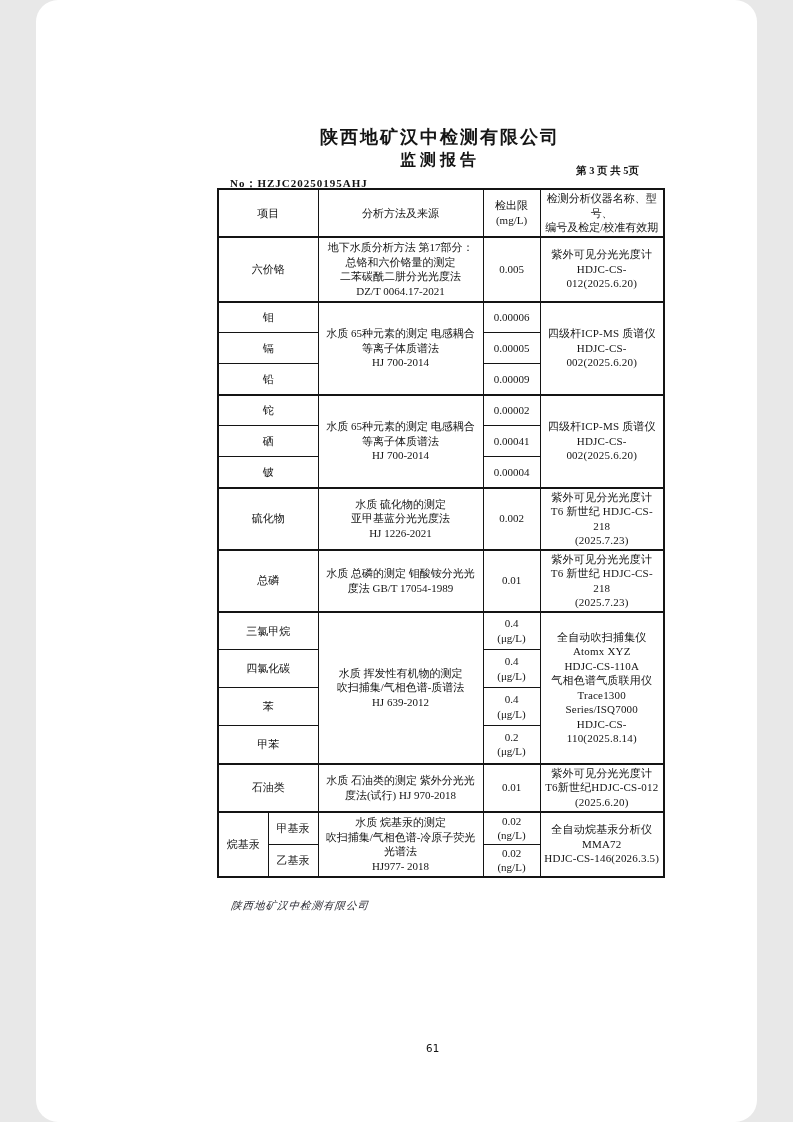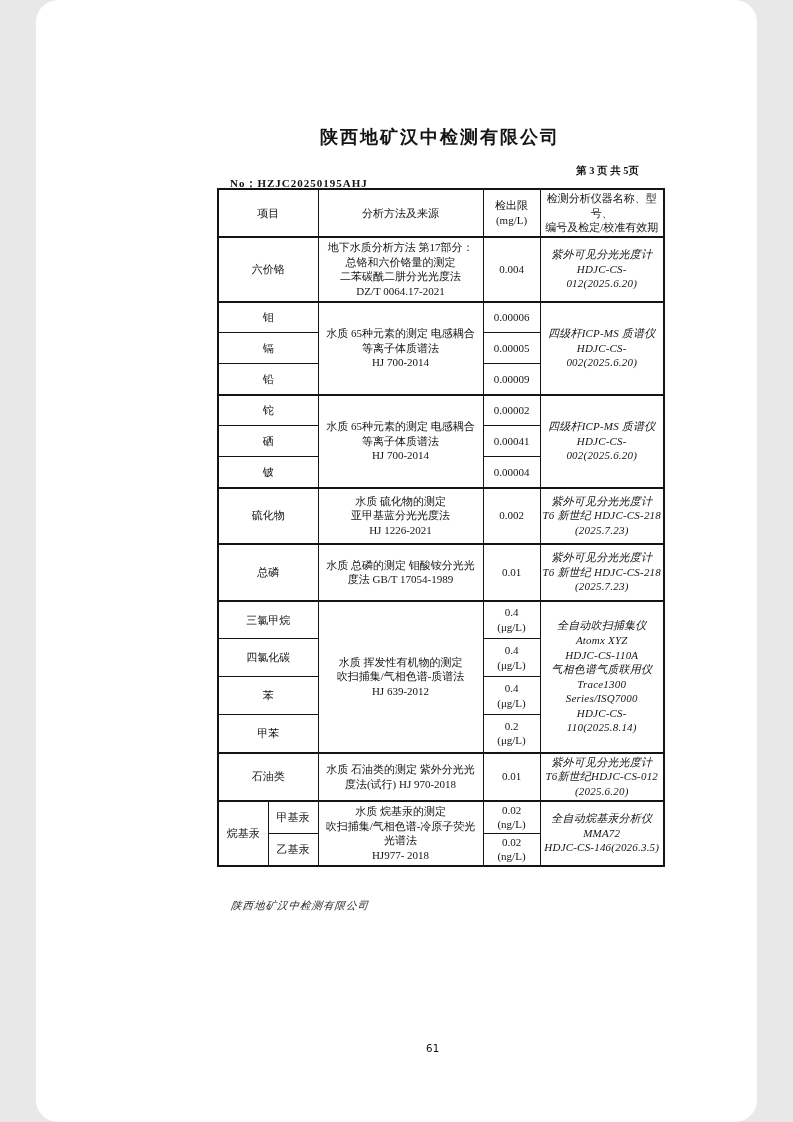--- a/index.html
+++ b/index.html
@@ -22,37 +22,38 @@
     border:1.5px solid #141414;
     text-align:center; vertical-align:middle;
     font-size:11px; line-height:1.32;
     white-space:pre-line; padding:1px 2px; overflow:hidden;
   }
   col.c1a { width:50px; } col.c1b { width:50px; }
   col.c2  { width:165px; } col.c3 { width:57px; } col.c4 { width:124px; }
   tr.h30 { height:30px; } tr.h31 { height:31px; } tr.h38 { height:38px; }
   tr.h48 { height:48px; } tr.h56 { height:56px; } tr.h57 { height:57px; }
   tr.h65 { height:65px; }
-  td.cell-instrument { font-size:10px; letter-spacing:0.2px;font-style:italic; }
+  td.cell-instrument { font-size:10px; letter-spacing:0.2px; }
   td.hdr-instrument  { font-size:10px; }
   tr.gs > td { border-top:2px solid #141414; }
   .footer-sign {
     position:absolute; top:899px; left:195px;
     font-size:10.5px; font-style:italic; letter-spacing:1px; color:#2a2a33;
     transform:skewX(-6deg);
   }
   .page-number { position:absolute; top:1042px; left:0; width:793px; text-align:center; font-size:11px; font-family:"DejaVu Sans Mono",monospace; }
 </style>
 </head>
 <body>
 
 <div class="page">
 
   <div class="doc-header">
     <div class="company-title">陕西地矿汉中检测有限公司</div>
+    <div class="report-title">监测报告</div>
   </div>
 
   <div class="report-no">No：HZJC20250195AHJ</div>
   <div class="page-indicator">第 3 页 共 5页</div>
 
   <table class="report-table">
     <colgroup>
         <col class="c1a">
         <col class="c1b">
         <col class="c2">
@@ -68,21 +69,21 @@
         <td class="hdr-instrument">检测分析仪器名称、型号、
 编号及检定/校准有效期</td>
       </tr>
 
       <tr class="h65 gs">
         <td colspan="2">六价铬</td>
         <td>地下水质分析方法 第17部分：
 总铬和六价铬量的测定
 二苯碳酰二肼分光光度法
 DZ/T 0064.17-2021</td>
-        <td>0.004</td>
+        <td>0.005</td>
         <td class="cell-instrument">紫外可见分光光度计
 HDJC-CS-012(2025.6.20)</td>
       </tr>
 
       <tr class="h31 gs">
         <td colspan="2">钼</td>
         <td rowspan="3">水质  65种元素的测定  电感耦合
 等离子体质谱法
 HJ 700-2014</td>
         <td>0.00006</td>

